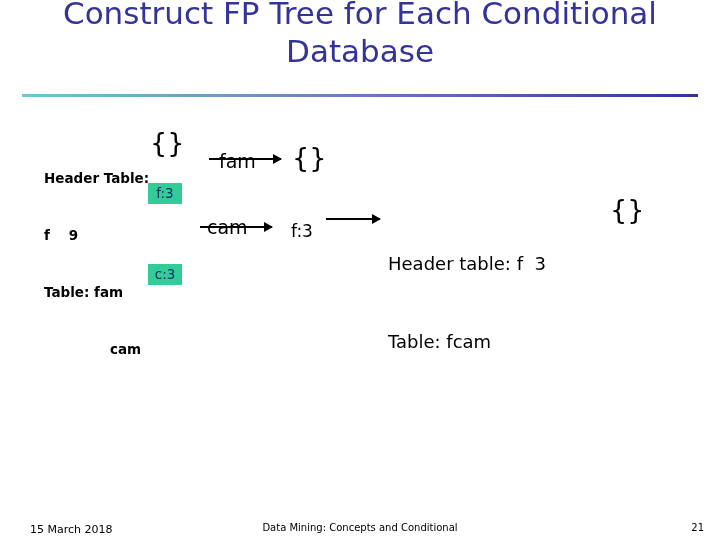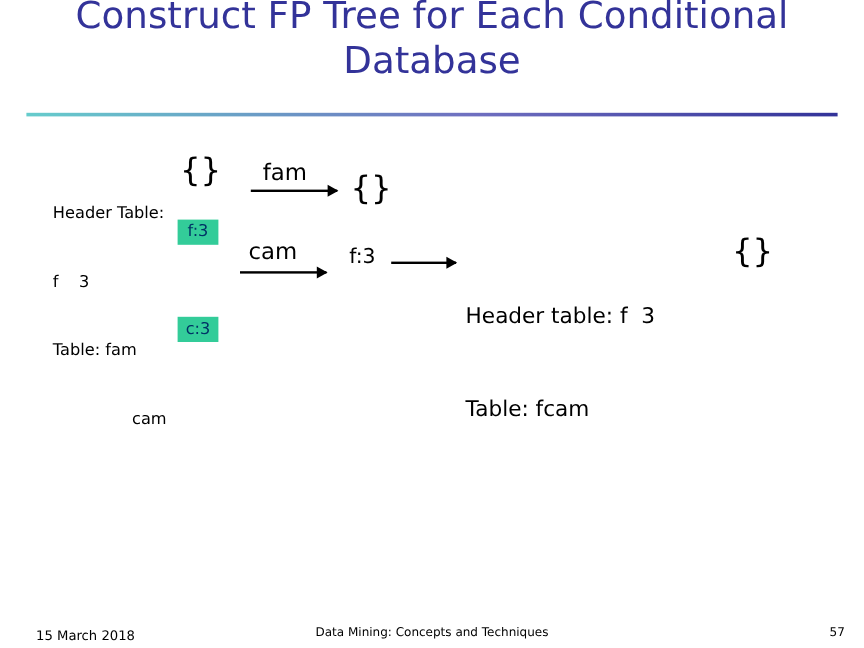--- a/index.html
+++ b/index.html
@@ -48,20 +48,21 @@
     left: 44px;
     top: 131px;
     font-size: 13.5px;
     line-height: 19px;
     color: #000000;
     white-space: pre;
   }
   .ht-line {
     display: block;
     height: 19px;
+    font-weight: bold;
   }
   .ht-indent {
     display: inline-block;
     width: 66px;
   }
 
   
   .brace {
     position: absolute;
     font-size: 27px;
@@ -85,20 +86,21 @@
   }
   .node-f3 { left: 148px; top: 183px; width: 34px; height: 21px; }
   .node-c3 { left: 148px; top: 224px; width: 34px; height: 21px; margin-top: 40px; }
 
   
   .label {
     position: absolute;
     color: #000000;
     font-size: 19px;
     line-height: 22px;
+    margin-top: 17px;
   }
   .lbl-fam { left: 219px; top: 133px; }
   .lbl-cam { left: 207px; top: 199px; }
   .lbl-f3 { left: 291px; top: 203px; font-size: 17px; }
 
   .arrow {
     position: absolute;
     height: 2px;
     background: #000000;
   }
@@ -155,21 +157,21 @@
 <body>
 
 <div class="slide">
 
   <div class="title">Construct FP Tree for Each Conditional
 Database</div>
   <div class="title-rule"></div>
 
   <div class="header-table">
     <span class="ht-line">Header Table:</span>
-    <span class="ht-line">f    3</span>
+    <span class="ht-line">f    9</span>
     <span class="ht-line">Table: fam</span>
     <span class="ht-line"><span class="ht-indent"></span><span>cam</span></span>
   </div>
 
   <div class="brace brace-1">{}</div>
   <div class="node node-f3">f:3</div>
   <div class="node node-c3">c:3</div>
 
   <div class="label lbl-fam">fam</div>
   <div class="arrow arrow-1"></div>
@@ -180,16 +182,16 @@
   <div class="label lbl-f3">f:3</div>
   <div class="arrow arrow-3"></div>
 
   <div class="right-block">
     <span style="display:block">Header table: f  3</span>
     <span style="display:block">Table: fcam</span>
   </div>
   <div class="brace brace-3">{}</div>
 
   <div class="footer-date">15 March 2018</div>
-  <div class="footer-center">Data Mining: Concepts and Techniques</div>
-  <div class="footer-page">57</div>
+  <div class="footer-center">Data Mining: Concepts and Conditional</div>
+  <div class="footer-page">21</div>
 
 </div>
 
 </body></html>

